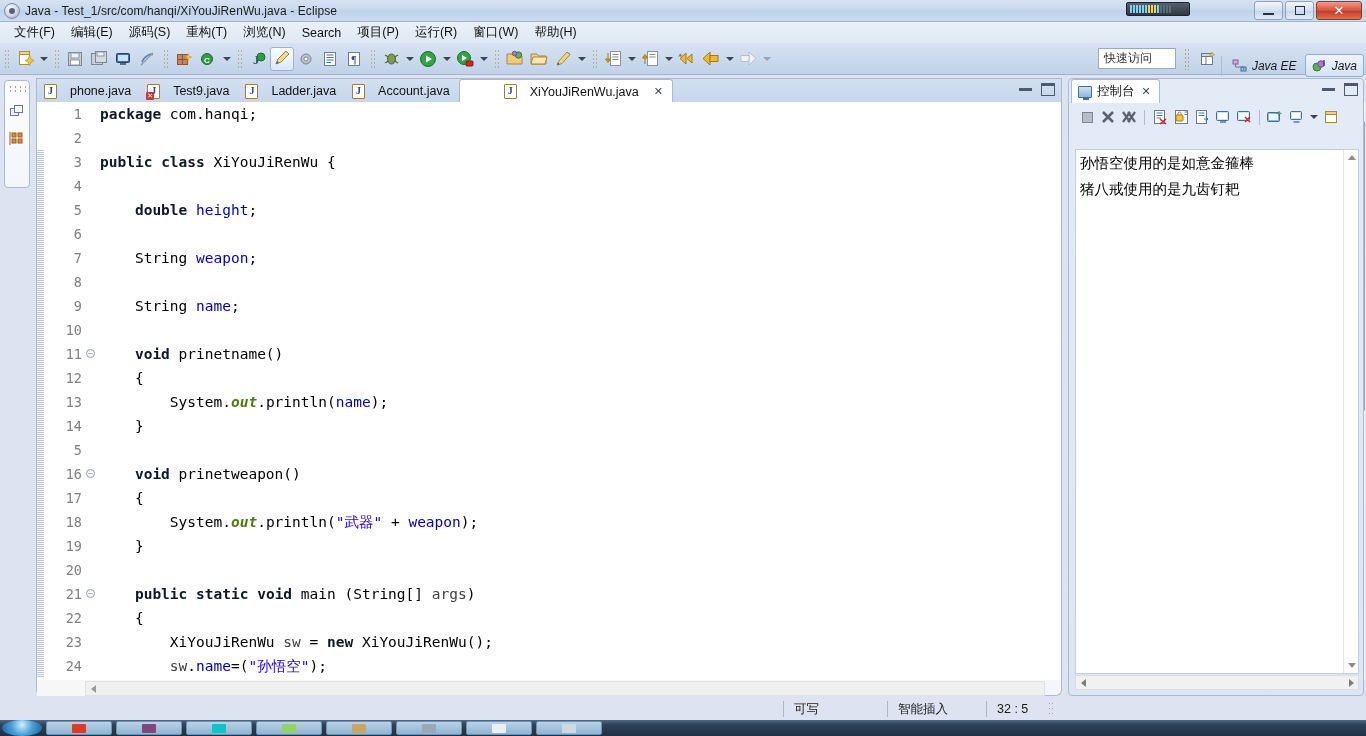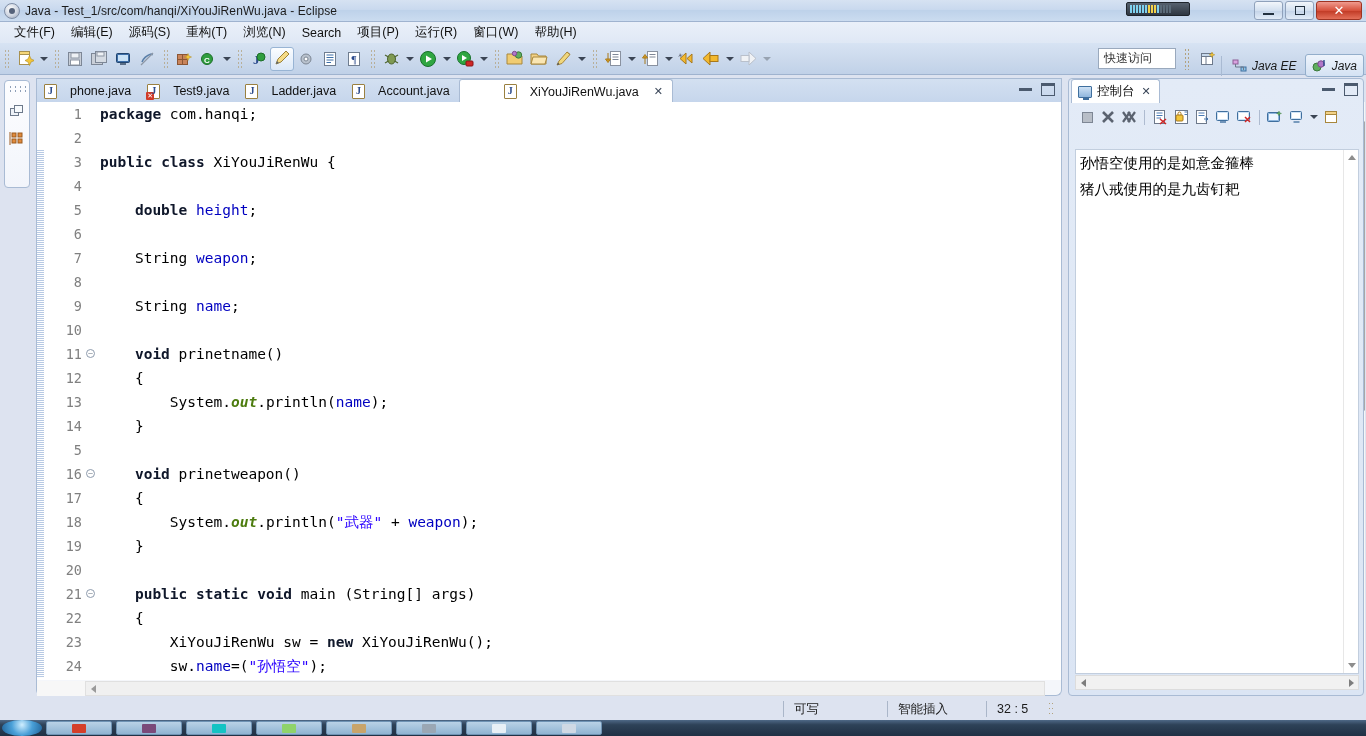--- a/index.html
+++ b/index.html
@@ -174,21 +174,21 @@
   .foldmark::after { content:"–"; position:relative; top:-1px; }
   .codearea {
     position: absolute; left: 63px; top: 0; right: 0; height: 578px;
     font-family: "DejaVu Sans Mono", monospace; font-size: 14.5px;
   }
   .cl { height: 24px; line-height: 24px; white-space: pre; color: #000; }
   .kw { color: #0f172a; font-weight: bold; }
   .fld { color: #0000c0; }
   .stat { color: #4d7c0f; font-style: italic; font-weight: bold; }
   .str { color: #2a00ff; }
-  .loc { color: #000000; }
+  .loc { color: #404040; }
 
   
   .vscroll {
     position:absolute; right: 1px; top: 102px; width: 17px; height: 578px;
     background: #f6f6f6; border-left:1px solid #dcdcdc;
   }
   .vs-up, .vs-dn { width:17px;height:17px; display:flex;align-items:center;justify-content:center; }
   .vs-up::after { content:""; border-left:4px solid transparent;border-right:4px solid transparent;border-bottom:5px solid #5d5d5d; }
   .vs-dn::after { content:""; border-left:4px solid transparent;border-right:4px solid transparent;border-top:5px solid #5d5d5d; }
   .vs-thumb {

